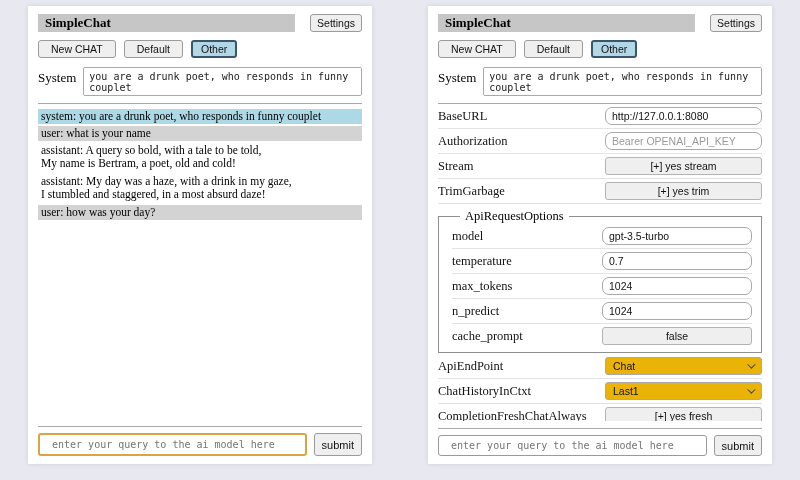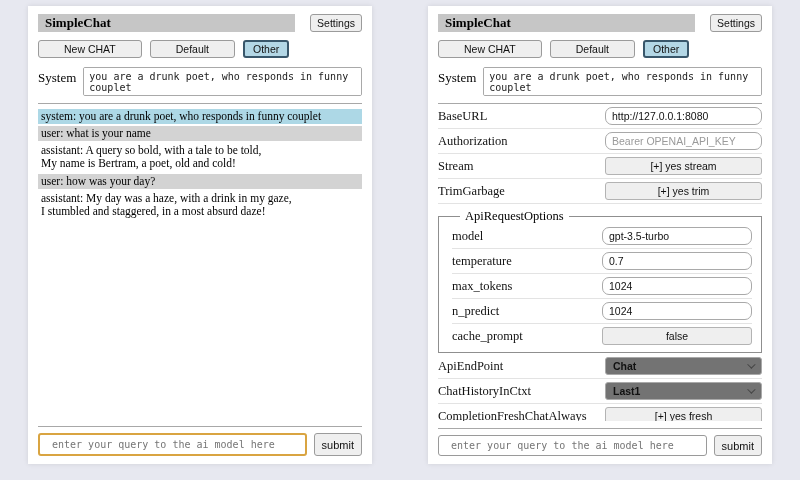--- a/index.html
+++ b/index.html
@@ -22,21 +22,21 @@
   }
   button {
     font-family: "Liberation Sans", sans-serif; font-size: 10.5px;
     background: #efefef; border: 1px solid #9b9b9b; border-radius: 3px;
     padding: 1px 8px; color: #111; cursor: pointer;
   }
   .settings-btn { padding: 1px 6px; }
 
   
   .sessions { display: flex; gap: 8px; margin-top: 8px; }
-  .sessions button { padding: 2px 25px; }
+  .sessions button { padding: 2px 12px; }
   .sessions button.active {
     background: #b3d7e6; border: 2px solid #39576b; padding: 1px 8px; text-align: center;
   }
 
   
   .sysrow { display: flex; margin-top: 9px; }
   .sysrow label { font-size: 13px; padding-top: 3px; }
   .sysrow textarea {
     flex: 1; margin-left: 7px; height: 29px; resize: none;
     font-family: "DejaVu Sans Mono", monospace; font-size: 10px;
@@ -68,25 +68,24 @@
     padding: 2px 0 3px 0; border-bottom: 1px solid #e3e3e3; margin-top: 1px;
   }
   .slabel { font-size: 12.5px; color: #111; }
   .sinput {
     width: 157px; font-family: "Liberation Sans", sans-serif; font-size: 10.5px;
     border: 1px solid #a9a9a9; border-radius: 7px; padding: 2px 6px; color: #111;
   }
   .sinput::placeholder { color: #9a9a9a; }
   .sbtn { width: 157px; padding: 2px 0; border: 1px solid #b3b3b3; font-size: 10.5px; }
   .sselect {
-    width: 157px; background: #737373; border: 1px solid #a9a9a9; border-radius: 3px;
+    width: 157px; background: #eab308; border: 1px solid #a9a9a9; border-radius: 3px;
     font-family: "Liberation Sans", sans-serif; font-size: 10.5px; color: #111;
     padding: 2px 7px; display: flex; justify-content: space-between; align-items: center;
     cursor: pointer;
-    font-weight: bold;
   }
   .chev {
     width: 6px; height: 6px; border-right: 1.5px solid #444; border-bottom: 1.5px solid #444;
     transform: rotate(45deg) translateY(-2px); margin-right: 1px;
   }
   fieldset {
     border: 1px solid #8f8f8f; margin: 5px 0 2px 0; padding: 0 9px 4px 13px;
   }
   legend { font-size: 12.5px; margin-left: 8px; padding: 0 5px; }
   fieldset .sinput, fieldset .sbtn { width: 150px; }
@@ -113,23 +112,23 @@
     <textarea style="">you are a drunk poet, who responds in funny couplet</textarea>
   </div>
 
   <hr class="sep">
 
   <div class="chat">
     <div class="msg system">system: you are a drunk poet, who responds in funny couplet</div>
     <div class="msg user">user: what is your name</div>
     <div class="msg assistant">assistant: A query so bold, with a tale to be told,
 My name is Bertram, a poet, old and cold!</div>
-    <div class="msg user">user: how was your day?</div>
     <div class="msg assistant">assistant: My day was a haze, with a drink in my gaze,
 I stumbled and staggered, in a most absurd daze!</div>
+    <div class="msg user">user: how was your day?</div>
   </div>
 
   <hr class="sep">
   <div class="queryrow">
     <input class="focused" placeholder="enter your query to the ai model here" style="">
     <button>submit</button>
   </div>
 </section>
 
 <section class="panel" id="panel-settings">

